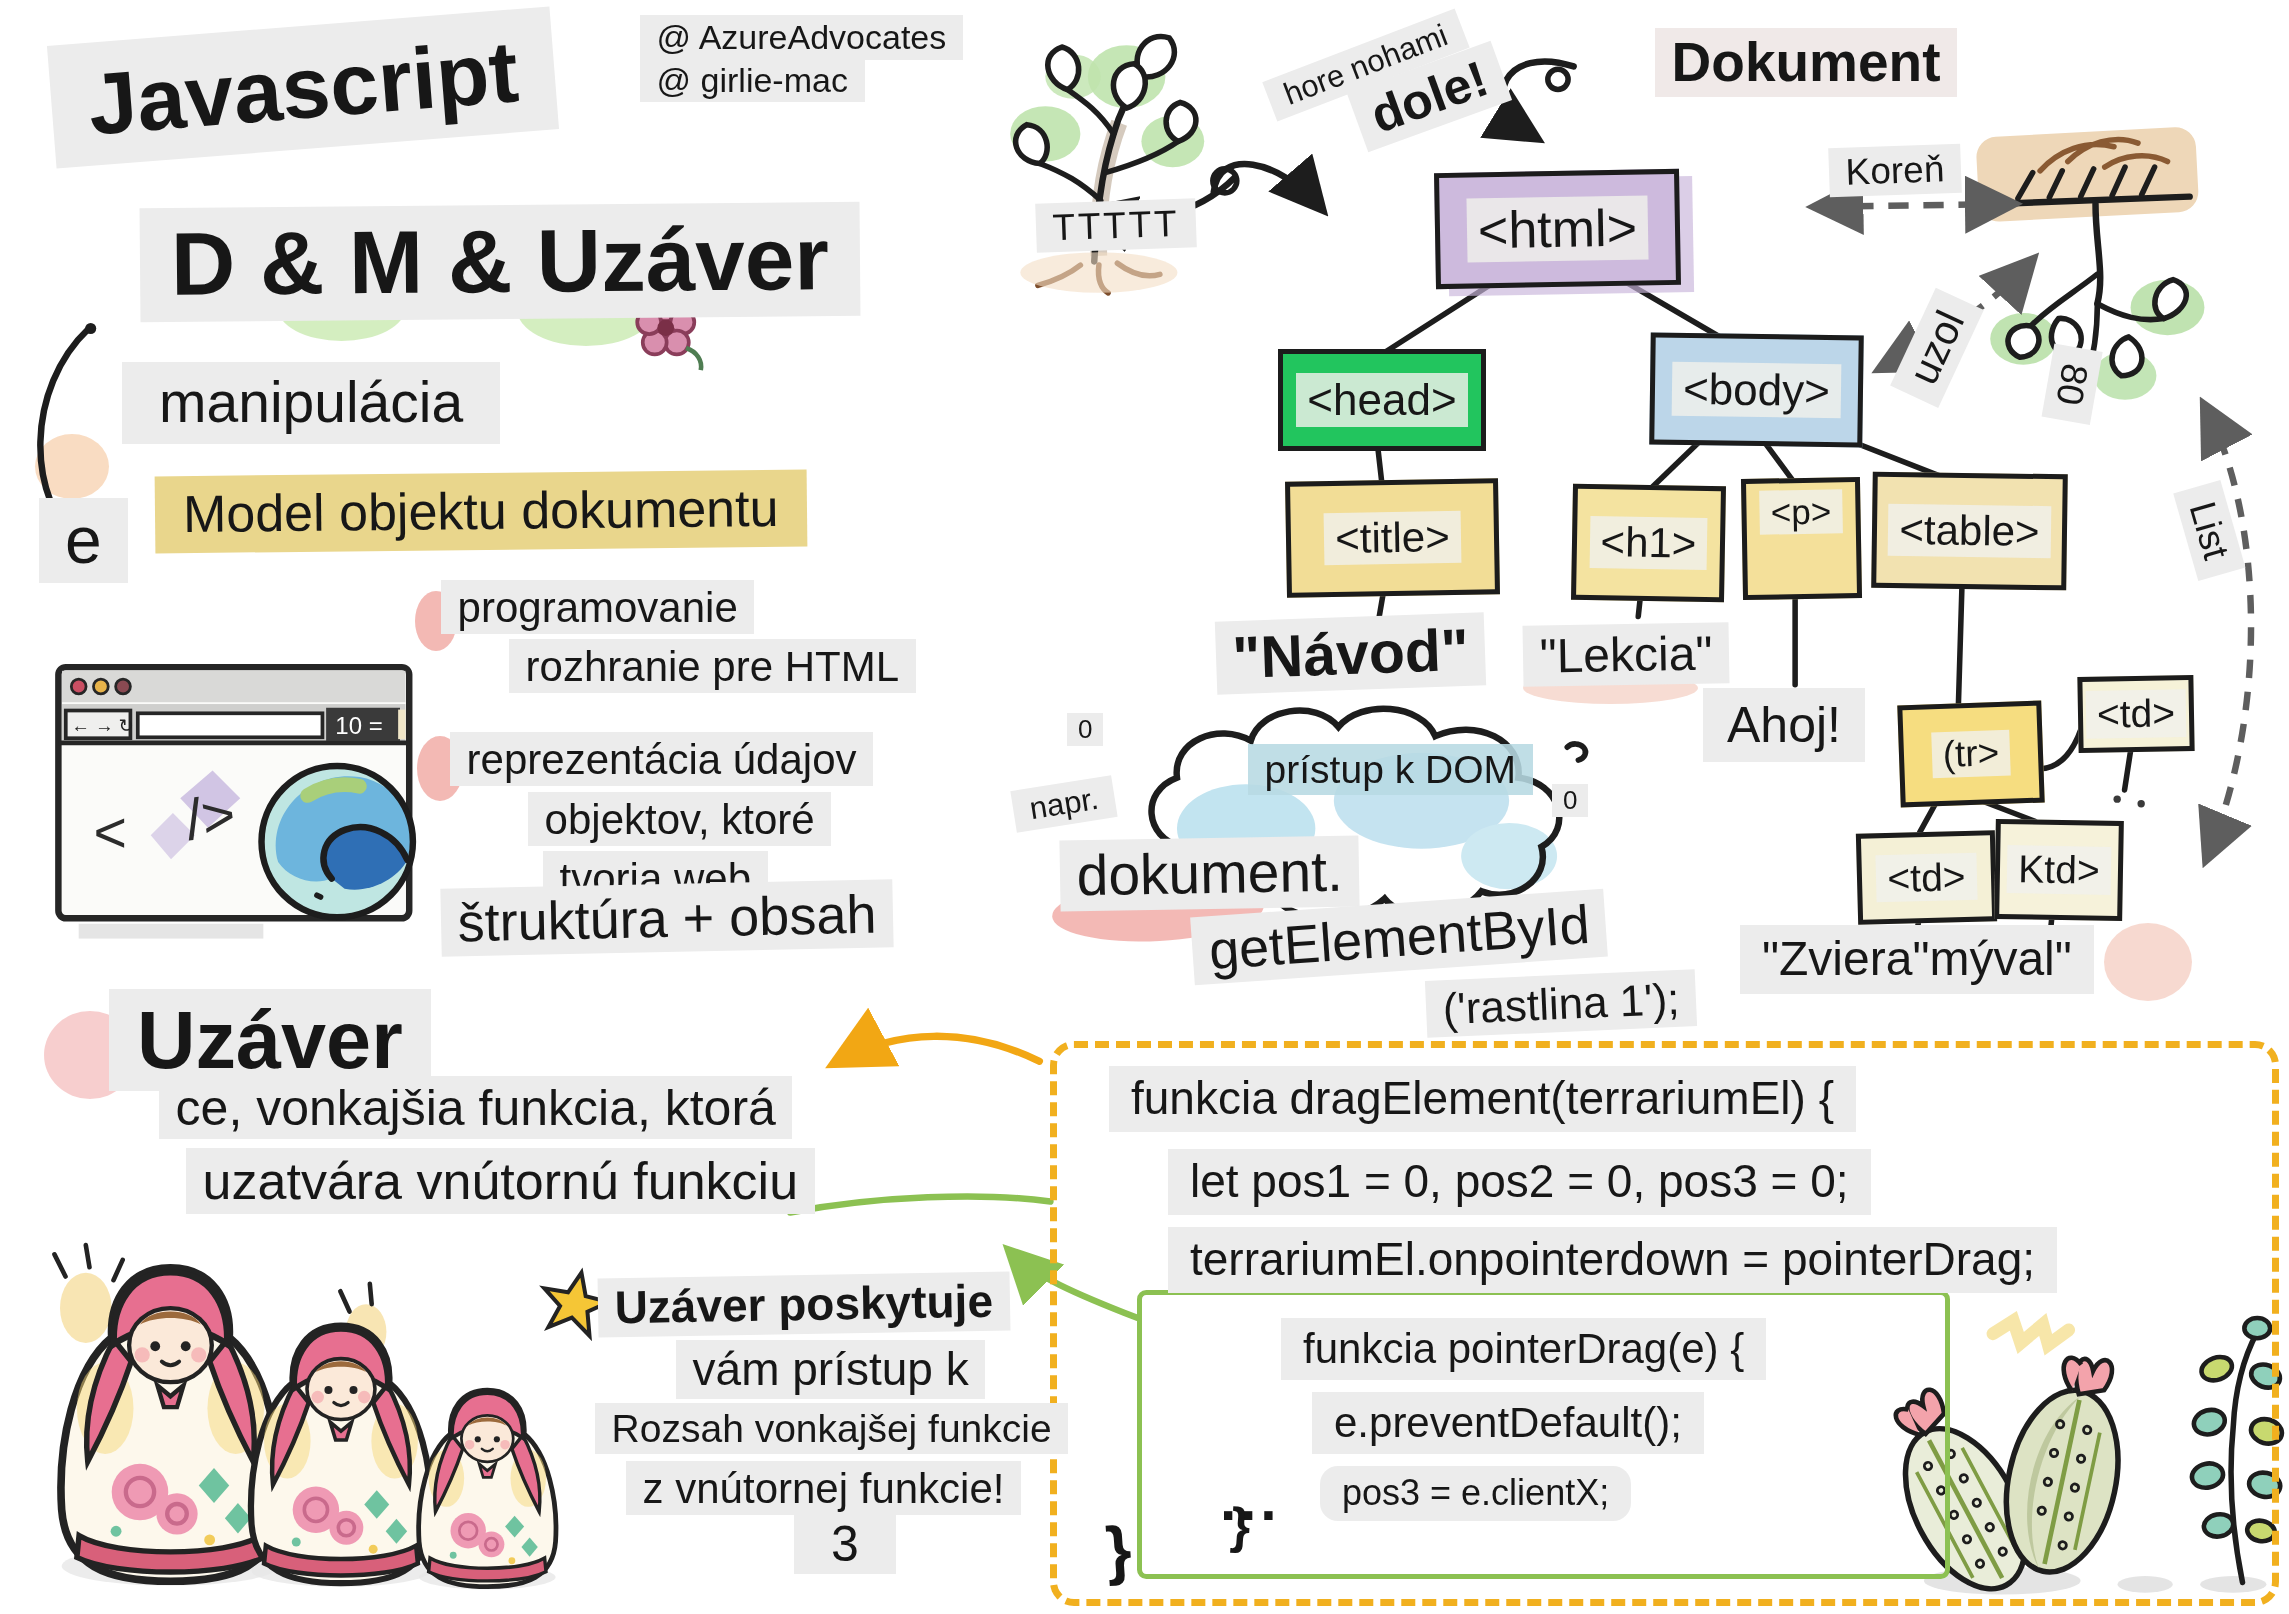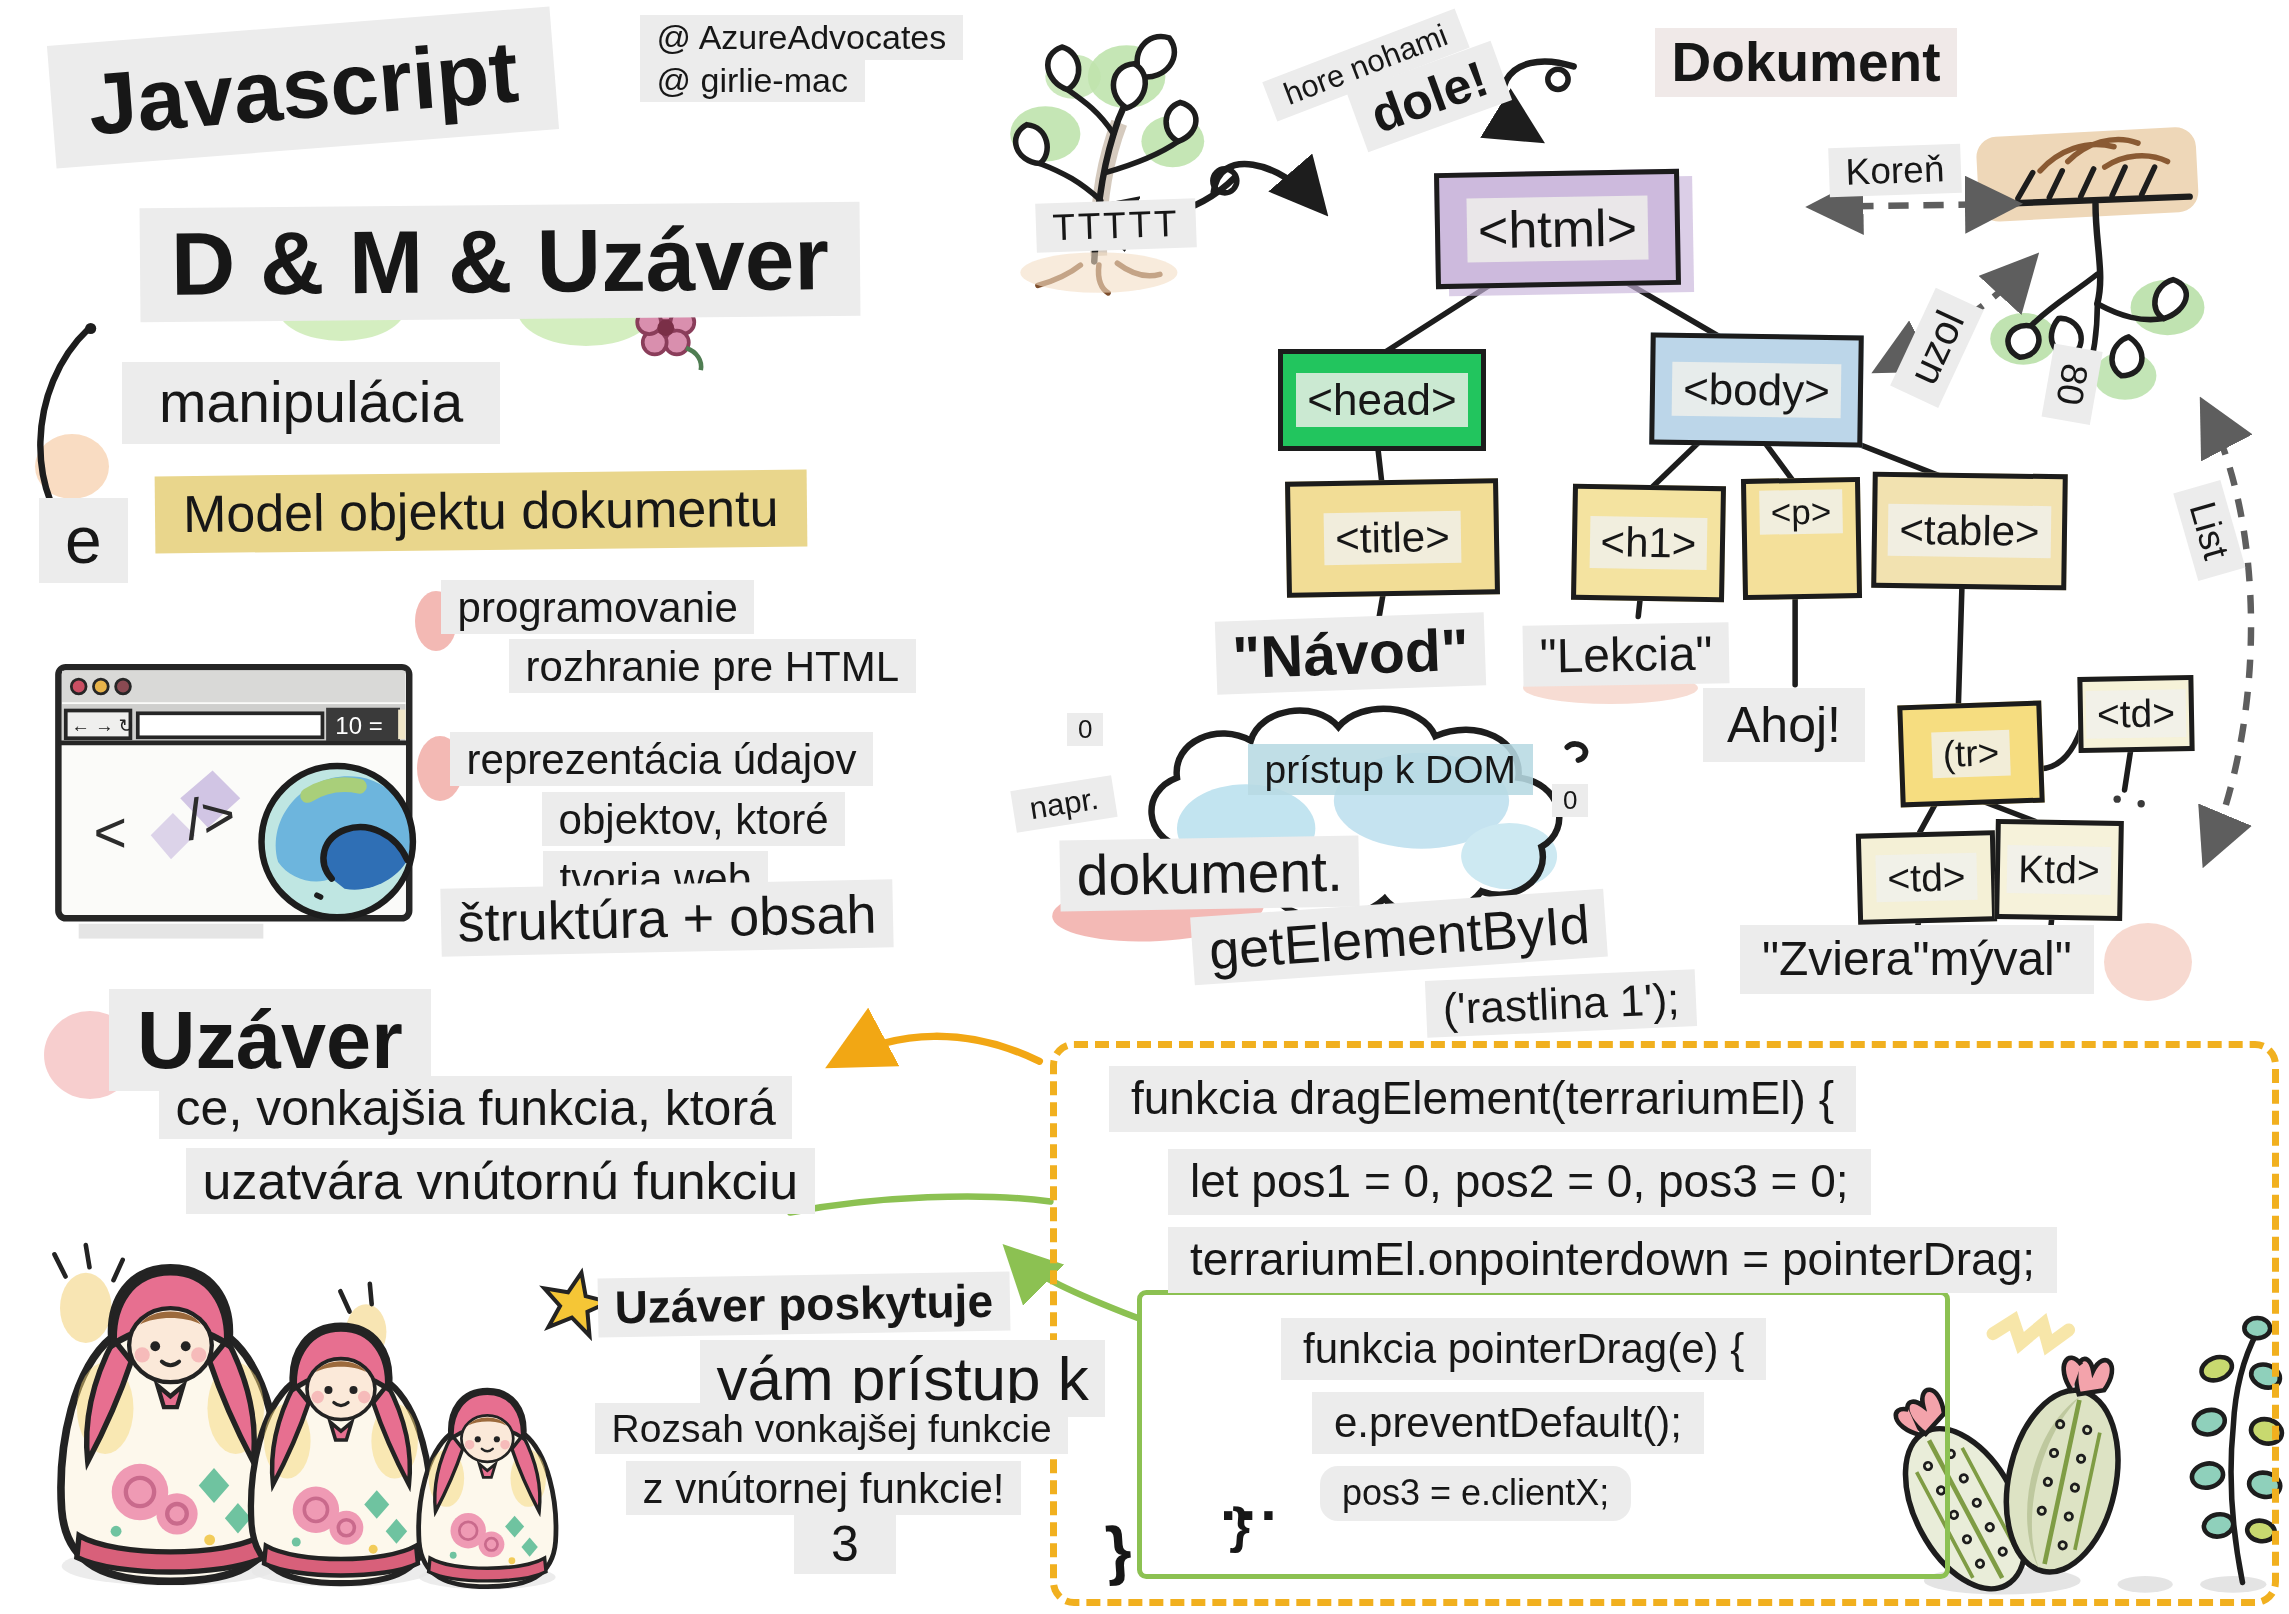--- a/index.html
+++ b/index.html
@@ -300,21 +300,21 @@
   <div class="lbl" style="left:640px;top:14.8px;font-size:34px;">@ AzureAdvocates</div>
   <div class="lbl" style="left:640px;top:57px;font-size:34px;">@ girlie-mac</div>
   <div class="lbl big" style="left:140px;top:205px;font-size:89px;padding:7.4px 31px;transform:rotate(-0.5deg);">D &amp; M &amp; Uzáver</div>
   <div class="lbl" style="left:122px;top:362px;font-size:57px;padding:9.2px 37px;">manipulácia</div>
   <div class="lbl" style="left:39px;top:498px;font-size:66px;padding:5.5px 26px;">e</div>
   <div class="lbl" style="left:155px;top:473px;font-size:52px;padding:9.2px 28px;background:#e9d68c;transform:rotate(-0.6deg);">Model objektu dokumentu</div>
 
   <div class="lbl" style="left:441px;top:580px;font-size:42px;">programovanie</div>
   <div class="lbl" style="left:509px;top:639px;font-size:42px;">rozhranie pre HTML</div>
   <div class="lbl" style="left:450px;top:732px;font-size:42px;">reprezentácia údajov</div>
-  <div class="lbl" style="left:528px;top:792px;font-size:42px;margin-left:14px;">objektov, ktoré</div>
+  <div class="lbl" style="left:528px;top:792px;font-size:42px;">objektov, ktoré</div>
   <div class="lbl" style="left:543px;top:851px;font-size:42px;">tvoria web</div>
   <div class="lbl" style="left:441px;top:884px;font-size:54px;transform:rotate(-1.2deg);">štruktúra + obsah</div>
 
   <div class="lbl big" style="left:1655px;top:28px;font-size:55px;background:#f0e9e8;">Dokument</div>
   <div class="lbl" style="left:1263px;top:44px;font-size:31px;transform:rotate(-21deg);">hore nohami</div>
   <div class="lbl big" style="left:1353px;top:65px;font-size:50px;transform:rotate(-20deg);">dole!</div>
   <div class="lbl" style="left:1036px;top:201px;font-size:37px;letter-spacing:2.8px;transform:rotate(-2deg);">TTTTT</div>
   <div class="lbl" style="left:1829px;top:146px;font-size:37px;transform:rotate(-2deg);">Koreň</div>
   <div class="lbl" style="left:1883px;top:321px;font-size:41px;transform:rotate(-65deg);">uzol</div>
   <div class="lbl" style="left:2035px;top:360px;font-size:37px;transform:rotate(100deg);">80</div>
@@ -364,21 +364,21 @@
   <div class="lbl" style="left:1552px;top:784px;font-size:26px;padding:1.8px 11px;">0</div>
   <div class="lbl" style="left:1013px;top:783px;font-size:31px;transform:rotate(-9deg);">napr.</div>
   <div class="lbl" style="left:1060px;top:838px;font-size:57px;transform:rotate(-1deg);">dokument.</div>
   <div class="lbl" style="left:1192px;top:903px;font-size:54px;transform:rotate(-4deg);">getElementById</div>
   <div class="lbl" style="left:1426px;top:975px;font-size:44px;transform:rotate(-2.5deg);">('rastlina 1');</div>
 
   <div class="lbl big" style="left:63px;top:989px;font-size:81px;padding:5.5px 28px;margin-left:46px;">Uzáver</div>
   <div class="lbl" style="left:159px;top:1076px;font-size:50px;">ce, vonkajšia funkcia, ktorá</div>
   <div class="lbl" style="left:186px;top:1148px;font-size:52px;">uzatvára vnútornú funkciu</div>
   <div class="lbl big" style="left:598px;top:1275px;font-size:46px;transform:rotate(-1deg);">Uzáver poskytuje</div>
-  <div class="lbl" style="left:676px;top:1340px;font-size:62px;margin-left:24px;">vám prístup k</div>
+  <div class="lbl" style="left:676px;top:1340px;font-size:46px;">vám prístup k</div>
   <div class="lbl" style="left:595px;top:1403px;font-size:39px;">Rozsah vonkajšej funkcie</div>
   <div class="lbl" style="left:626px;top:1461px;font-size:42px;">z vnútornej funkcie!</div>
   <div class="lbl" style="left:794px;top:1514px;font-size:50px;padding:1.8px 37px;">3</div>
 
   <div class="lbl" style="left:1109px;top:1066px;font-size:46px;padding:7.4px 22px;">funkcia dragElement(terrariumEl) {</div>
   <div class="lbl" style="left:1168px;top:1149px;font-size:46px;padding:7.4px 22px;">let pos1 = 0, pos2 = 0, pos3 = 0;</div>
   <div class="lbl" style="left:1168px;top:1227px;font-size:46px;padding:7.4px 22px;">terrariumEl.onpointerdown = pointerDrag;</div>
   <div class="lbl" style="left:1281px;top:1318px;font-size:42px;padding:7.4px 22px;">funkcia pointerDrag(e) {</div>
   <div class="lbl" style="left:1312px;top:1392px;font-size:42px;padding:7.4px 22px;">e.preventDefault();</div>
   <div class="lbl" style="left:1320px;top:1466px;font-size:36px;padding:7.4px 22px;border-radius:18px;">pos3 = e.clientX;</div>

